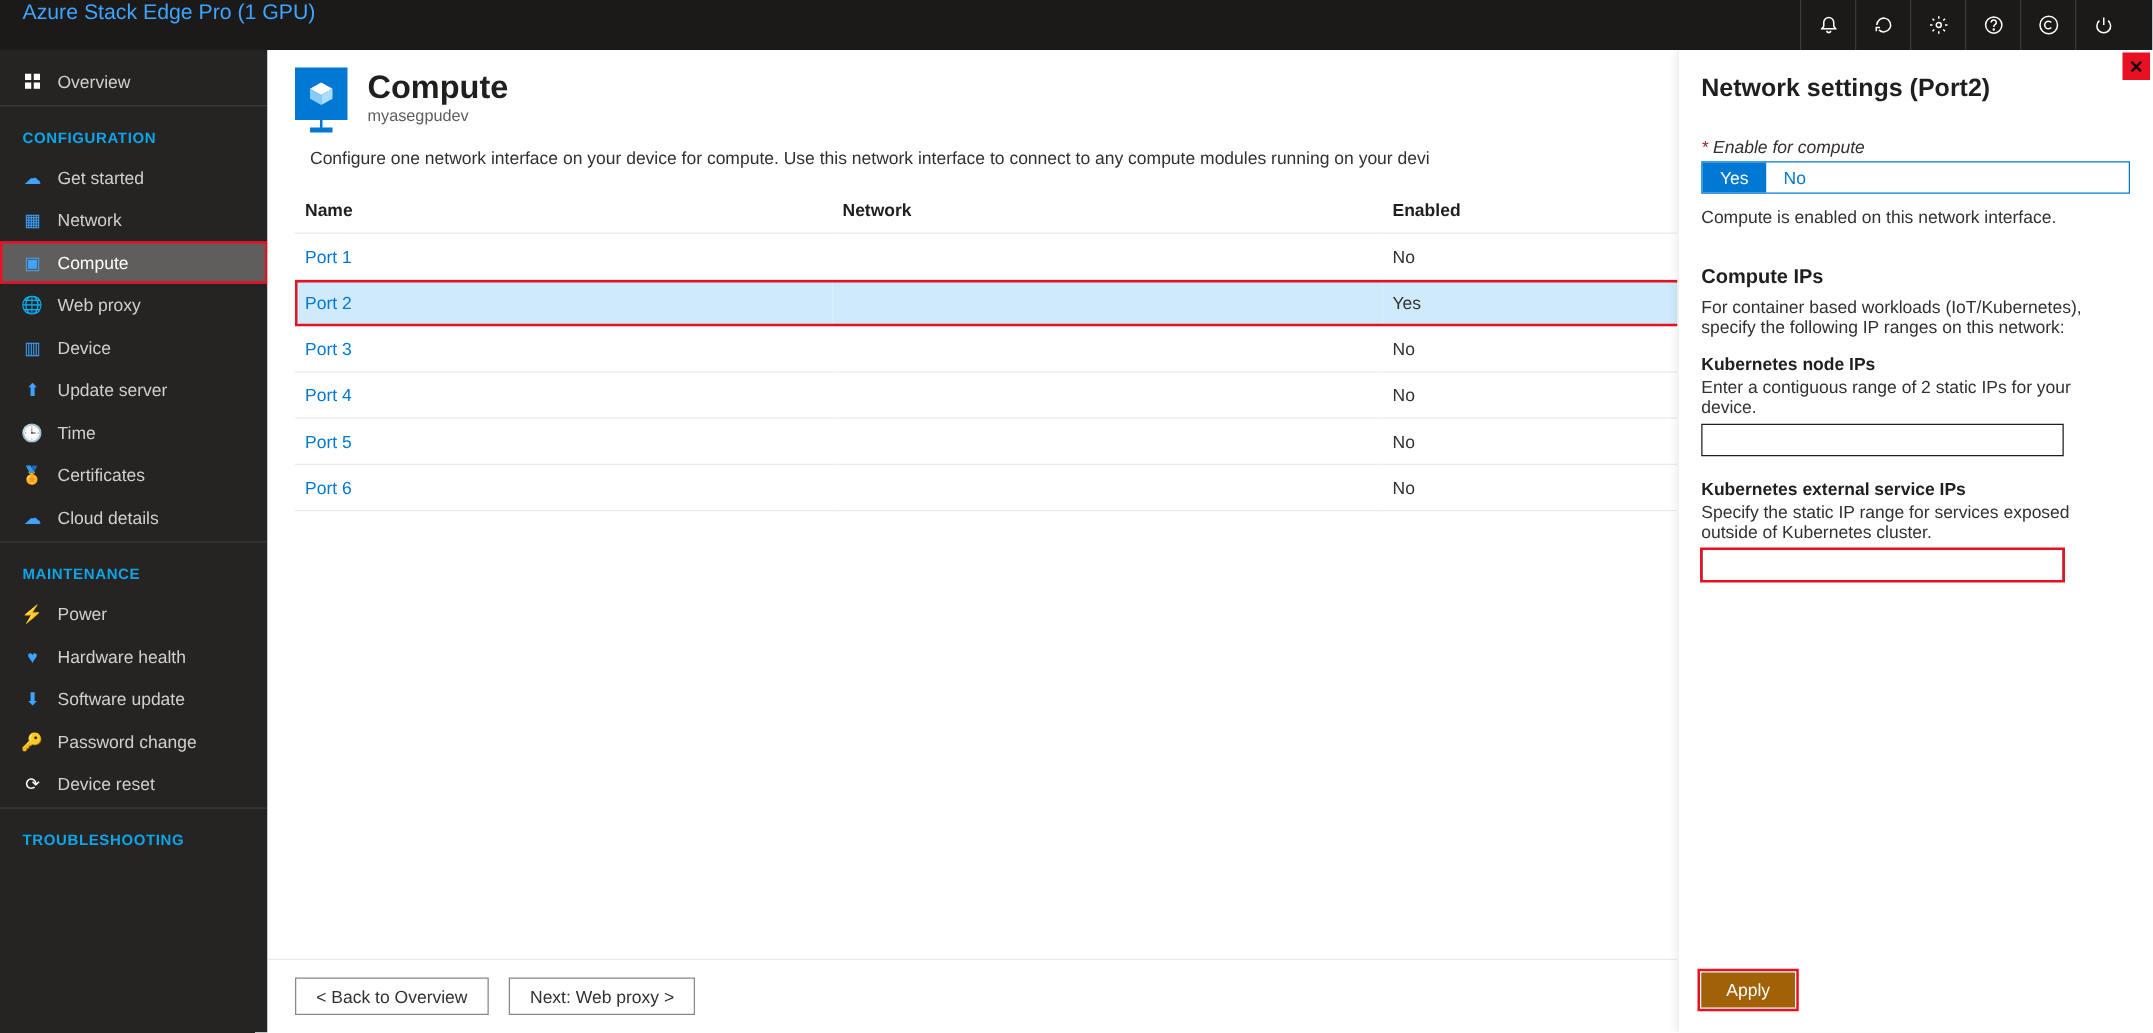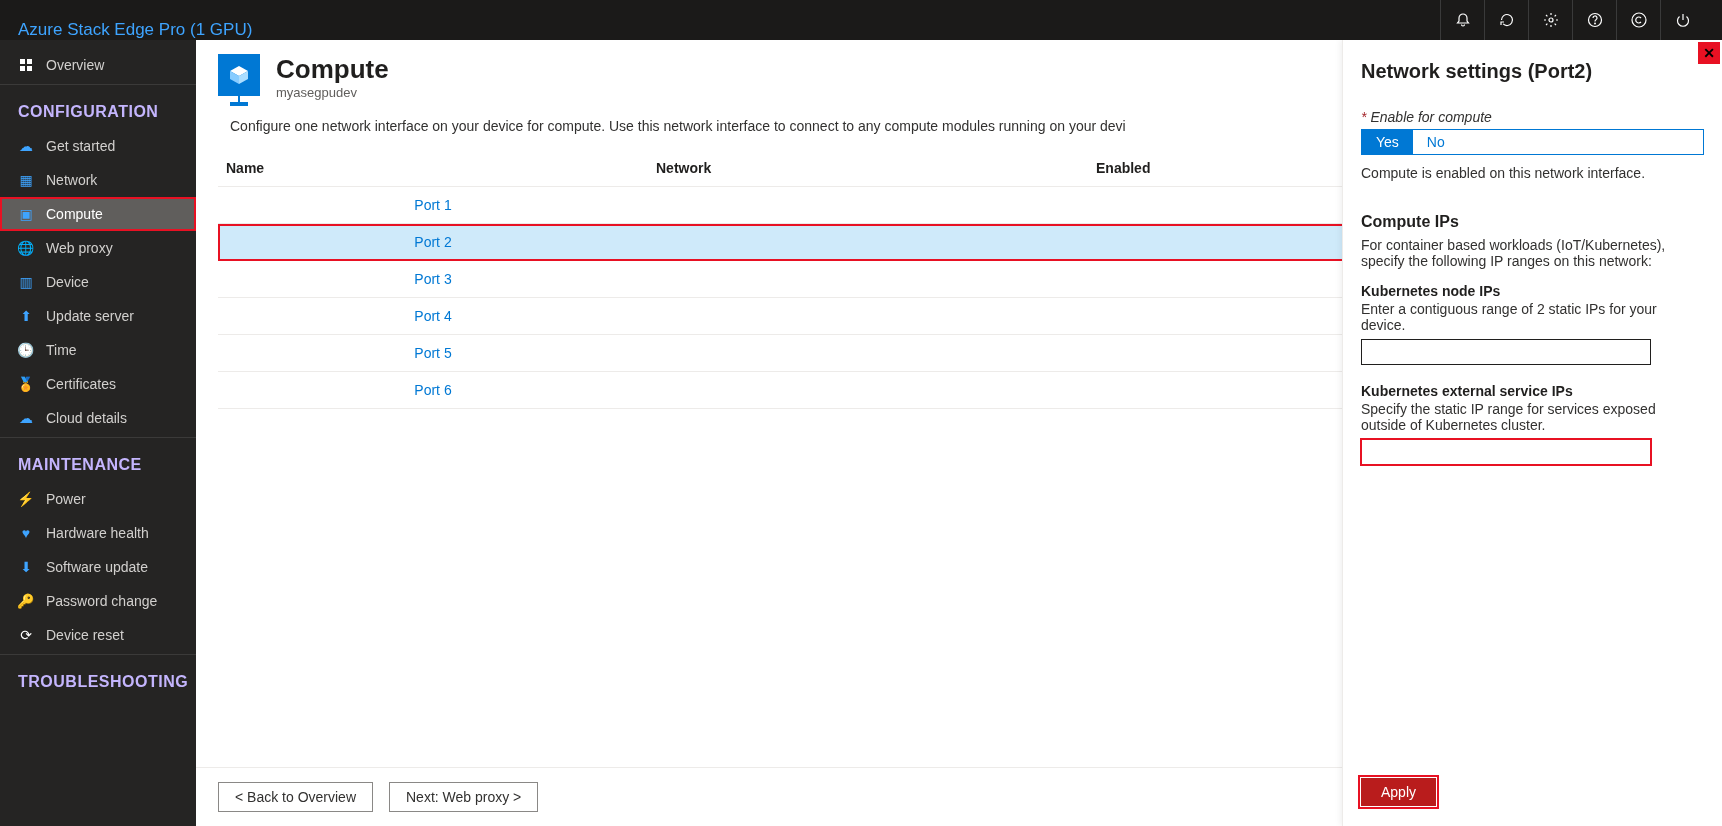--- a/index.html
+++ b/index.html
@@ -1,62 +1,62 @@
 <!DOCTYPE html>
 <html><head>
 <meta charset="utf-8">
 <style>
 * { box-sizing: border-box; margin: 0; padding: 0; font-family: "Segoe UI", Arial, sans-serif; }
 html, body { width: 1722px; height: 826px; overflow: hidden; background: #fff; }
-.topbar { height: 40px; background: #1b1a19; color: #b7d7ff; display: flex; align-items: flex-end; padding: 0 18px; }
+.topbar { height: 40px; background: #1b1a19; color: #b7d7ff; display: flex; align-items: flex-start; padding: 0 18px; }
 .topbar-title { font-size: 17px; color: #3ea4ff; }
 .topbar-icons { margin-left: auto; display: flex; gap: 0; }
 .topbar-icons .ticon { width: 44px; height: 40px; display: flex; align-items: center; justify-content: center; color: #fff; border-left: 1px solid #3a3a3a; cursor: pointer; }
 .shell { display: flex; height: calc(100% - 40px); }
-.sidebar { width: 196px; background: #252423; color: #d2d0ce; padding-top: 8px; overflow-y: auto; }
+.sidebar { width: 214px; background: #252423; color: #d2d0ce; padding-top: 8px; overflow-y: auto; }
 .side-item { display: flex; align-items: center; gap: 12px; padding: 9px 18px; font-size: 14px; cursor: pointer; color: #d2d0ce; }
 .side-item.active { background: #605e5c; color: #fff; outline: 2px solid #e81123; outline-offset: -2px; }
 .side-item .sicon { width: 16px; height: 16px; display: inline-flex; align-items: center; justify-content: center; color: #ffb900; }
 .side-item .sicon.blue { color: #3ea4ff; }
 .side-item .sicon.white { color: #fff; }
-.side-section { padding: 18px 18px 8px 18px; font-size: 16px; font-weight: 600; color: #c4b5fd; letter-spacing: 0.5px; border-top: 1px solid #3b3a39; margin-top: 2px; }
+.side-section { padding: 18px 18px 8px 18px; font-size: 12px; font-weight: 600; color: #0ea5e9; letter-spacing: 0.5px; border-top: 1px solid #3b3a39; margin-top: 2px; }
 .side-section:first-of-type { border-top: none; margin-top: 0;}
 .main { flex: 1; position: relative; display: flex; flex-direction: column; background: #fff; overflow: hidden; }
 .main-header { display: flex; align-items: flex-start; padding: 14px 22px 10px 22px; gap: 16px; }
 .main-header-icon { width: 42px; height: 42px; background: #0078d4; position: relative; display:flex; align-items:center; justify-content:center;}
 .main-header-icon::before { content:""; position:absolute; bottom:-8px; left:50%; transform:translateX(-50%); width:2px; height:8px; background:#0078d4;}
 .main-header-icon::after { content:""; position:absolute; bottom:-10px; left:50%; transform:translateX(-50%); width:18px; height:4px; background:#0078d4;}
 .main-title { font-size: 26px; font-weight: 600; color: #201f1e; }
 .main-sub { font-size: 13px; color: #605e5c; }
 .main-desc { padding: 8px 22px 16px 34px; font-size: 14px; color: #323130; }
 .table { padding: 0 22px; flex:1; overflow:auto;}
 .table table { width: 100%; border-collapse: collapse; font-size: 14px; }
 .table th { text-align: left; font-weight: 600; padding: 10px 8px; border-bottom: 1px solid #edebe9; color: #201f1e; }
-.table td { padding: 10px 8px; border-bottom: 1px solid #edebe9; color: #323130; text-align: center; }
+.table td { padding: 10px 8px; border-bottom: 1px solid #edebe9; color: #323130; }
 .table td.linkcell { color: #0078d4; cursor: pointer; }
 .row-selected { background: #cfeafa; outline:2px solid #e81123; outline-offset:-2px;}
 .bottom-nav { padding: 14px 22px; display: flex; gap: 16px; border-top: 1px solid #edebe9; }
 .nav-btn { border: 1px solid #8a8886; background: #fff; padding: 6px 16px; font-size: 14px; cursor: pointer; color:#323130;}
 .panel { position: absolute; right: 0; top: 0; bottom: 0; width: 380px; background: #fff; border-left: 1px solid #edebe9; padding: 20px 18px; display: flex; flex-direction: column; box-shadow: -2px 0 6px rgba(0,0,0,0.06);}
 .panel-close { position: absolute; top: 2px; right: 2px; width: 22px; height: 22px; background: #e81123; color: #000; display:flex; align-items:center; justify-content:center; font-weight:bold; cursor:pointer; font-size:14px;}
 .panel h2 { font-size: 20px; font-weight: 700; margin-bottom: 26px; color: #201f1e;}
 .req { color: #a4262c; margin-right: 4px; }
 .field-label { font-size: 14px; color: #323130; margin-bottom: 4px; font-style: italic; }
 .toggle { display: inline-flex; border: 1px solid #0078d4; margin-bottom: 10px; }
 .toggle span { padding: 4px 14px; font-size: 14px; cursor: pointer; color:#0078d4;}
 .toggle span.sel { background: #0078d4; color: #fff; }
 .info-line { font-size: 14px; color: #323130; margin-bottom: 32px; }
 .panel h3 { font-size: 16px; font-weight:700; margin-bottom: 6px; color:#201f1e;}
 .panel p.small { font-size: 14px; color: #323130; margin-bottom: 14px; }
 .sub-label { font-size: 14px; font-weight:700; color:#201f1e; margin-bottom:2px;}
 .sub-desc { font-size: 14px; color: #323130; margin-bottom: 6px; }
 .txt { width: 290px; height: 26px; border: 1px solid #201f1e; padding: 0 6px; font-size: 13px; margin-bottom: 18px; }
 .txt.hl { outline:2px solid #e81123; outline-offset:-1px;}
 .panel-footer { margin-top: auto; }
-.apply-btn { background: #b91c1c; color: #fff; border: none; padding: 6px 20px; font-size: 14px; cursor: pointer; outline:2px solid #e81123; outline-offset:1px;}
+.apply-btn { background: #a16207; color: #fff; border: none; padding: 6px 20px; font-size: 14px; cursor: pointer; outline:2px solid #e81123; outline-offset:1px;}
 svg { display:block;}
 </style>
 </head>
 <body>
 
 <div class="topbar">
   <span class="topbar-title">Azure Stack Edge Pro (1 GPU)</span>
   <div class="topbar-icons">
     <div class="ticon">
         <svg width="16" height="16" viewBox="0 0 16 16" fill="none" stroke="currentColor" stroke-width="1.2">

